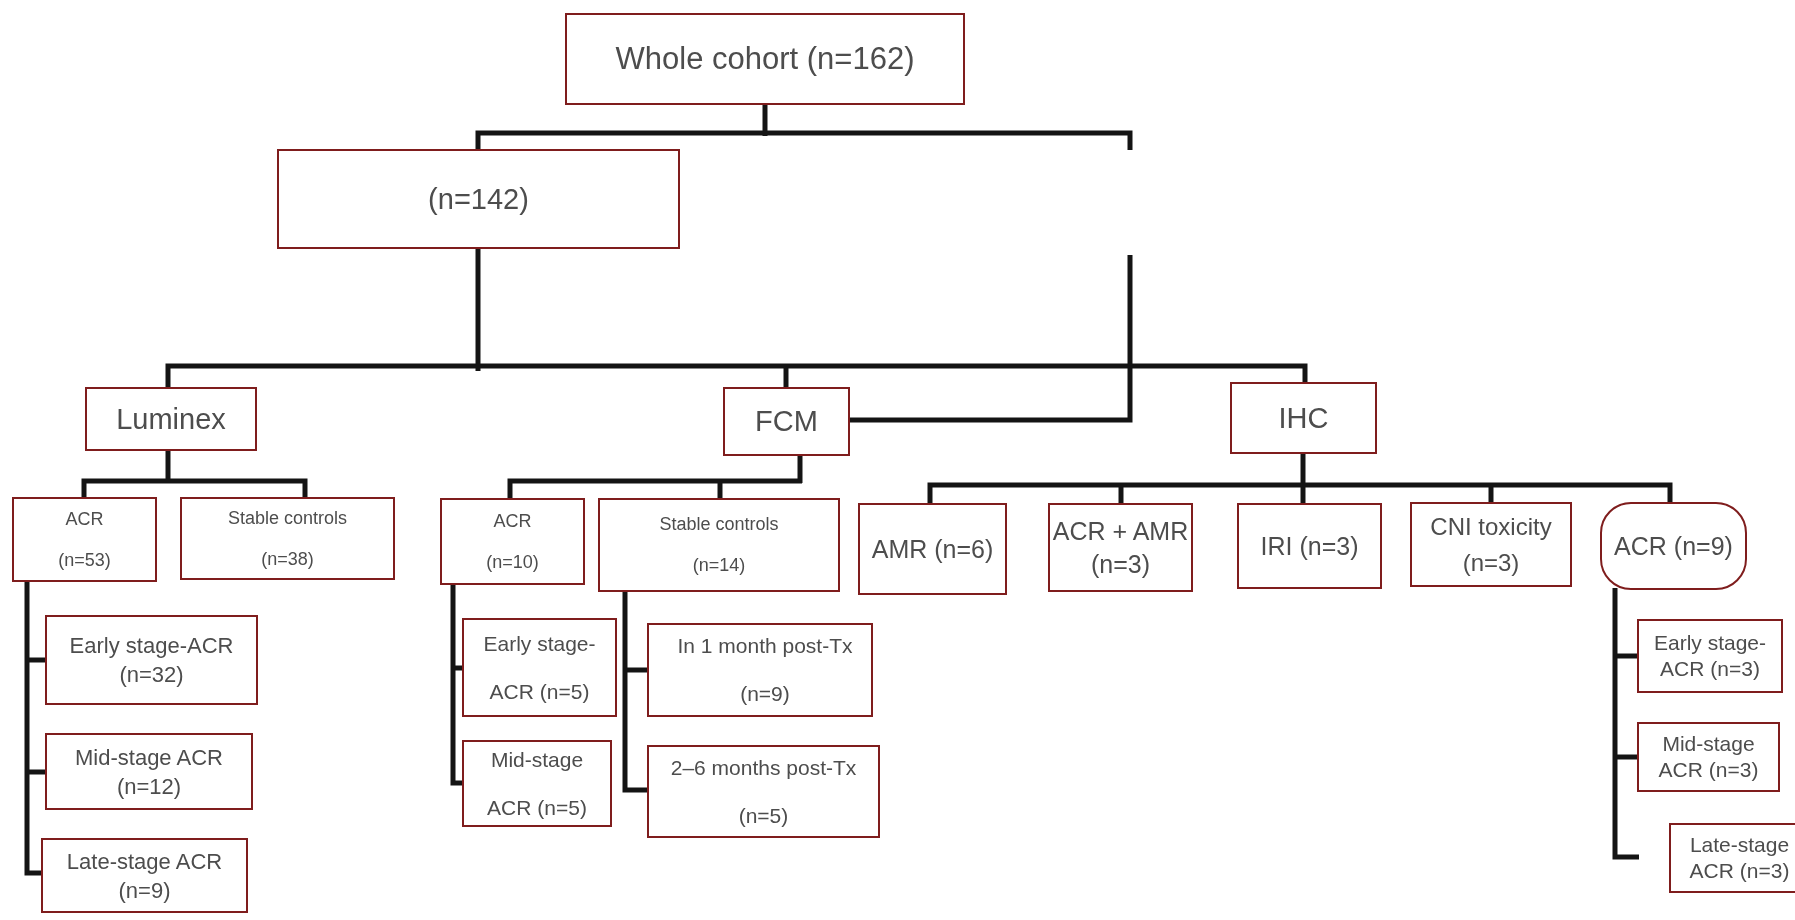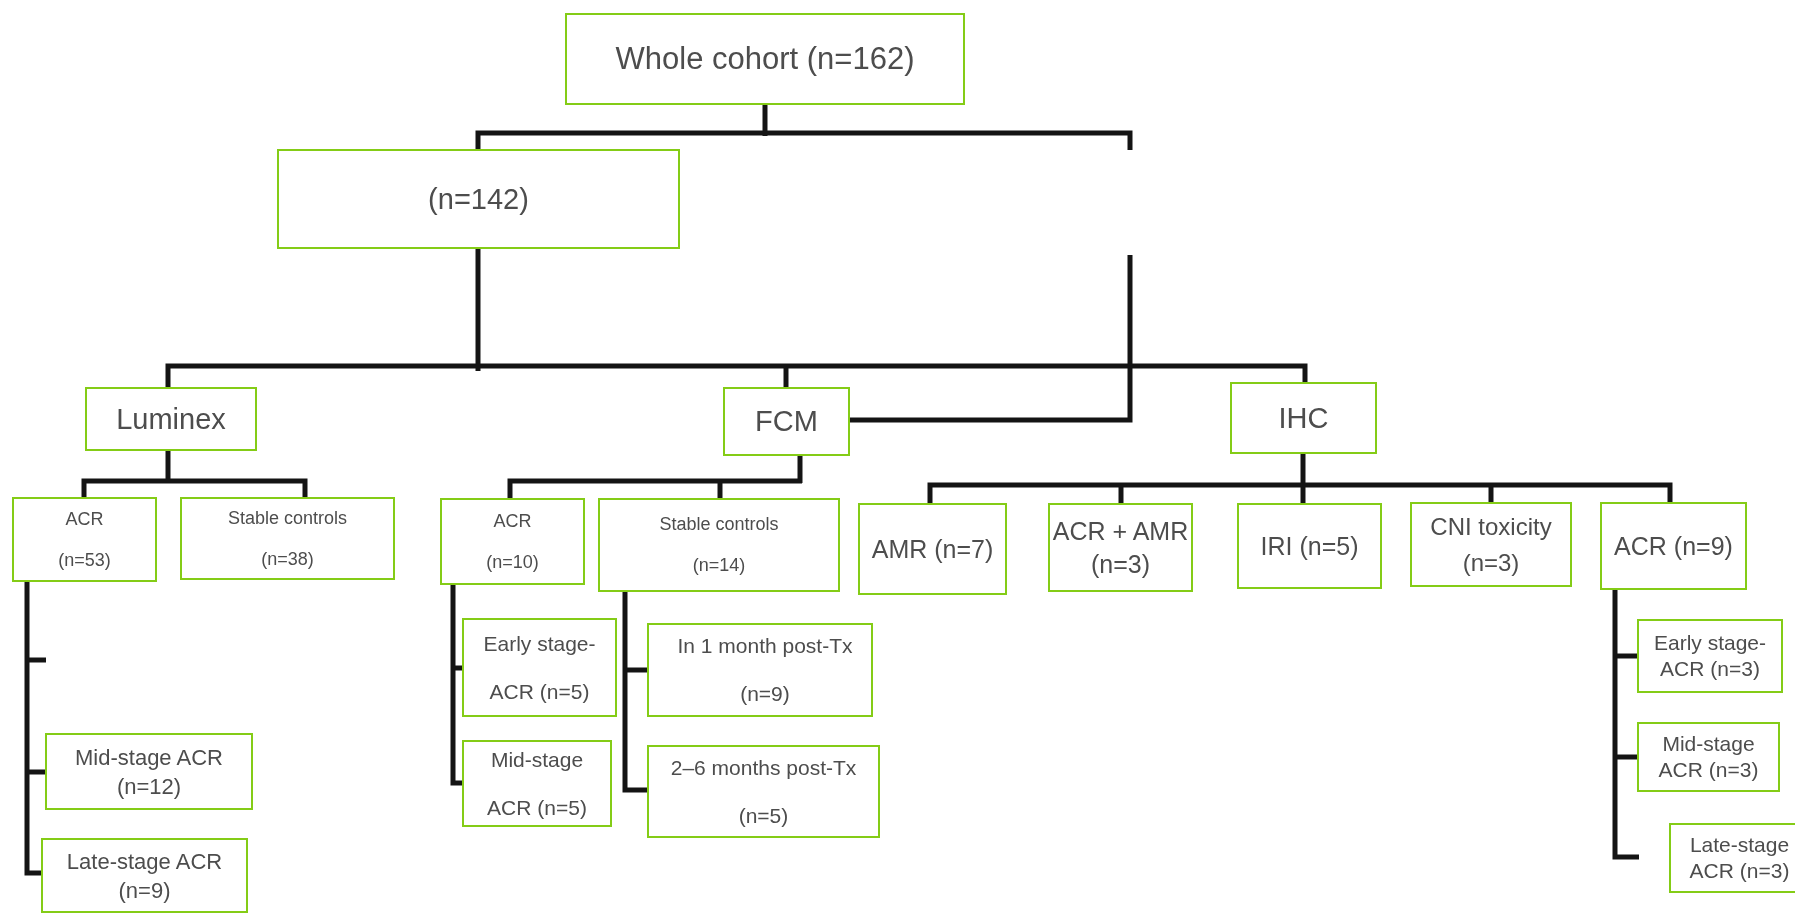--- a/index.html
+++ b/index.html
@@ -19,21 +19,21 @@
   #wires polyline {
     fill: none;
     stroke: #141414;
     stroke-width: 5;
     stroke-linejoin: miter;
   }
   .node {
     position: absolute;
     box-sizing: border-box;
     background: #ffffff;
-    border: 2px solid #84cc16;
+    border: 2px solid #7f1d1d;
     display: flex;
     flex-direction: column;
     align-items: center;
     justify-content: center;
     text-align: center;
     color: #4d4d4d;
     white-space: nowrap;
   }
   .node span { display: block; }
   .t31 { font-size: 31px; line-height: 40px; }
@@ -118,37 +118,41 @@
   <div class="node t26" style="left:440px; top:498px; width:145px; height:87px;">
     <span>ACR</span>
     <span>(n=10)</span>
   </div>
   <div class="node t26" style="left:598px; top:498px; width:242px; height:94px;">
     <span>Stable controls</span>
     <span>(n=14)</span>
   </div>
 
   <div class="node t25" style="left:858px; top:503px; width:149px; height:92px;">
-    <span>AMR (n=7)</span>
+    <span>AMR (n=6)</span>
   </div>
   <div class="node t25" style="left:1048px; top:503px; width:145px; height:89px;">
     <span>ACR + AMR</span>
     <span>(n=3)</span>
   </div>
   <div class="node t25" style="left:1237px; top:503px; width:145px; height:86px;">
-    <span>IRI (n=5)</span>
+    <span>IRI (n=3)</span>
   </div>
   <div class="node t24" style="left:1410px; top:502px; width:162px; height:85px;">
     <span>CNI toxicity</span>
     <span>(n=3)</span>
   </div>
-  <div class="node t25" style="left:1600px; top:502px; width:147px; height:88px;">
+  <div class="node t25" style="left:1600px; top:502px; width:147px; height:88px;border-radius:31px;">
     <span>ACR (n=9)</span>
   </div>
 
+  <div class="node t22" style="left:45px; top:615px; width:213px; height:90px;">
+    <span>Early stage-ACR</span>
+    <span>(n=32)</span>
+  </div>
   <div class="node t22" style="left:45px; top:733px; width:208px; height:77px;">
     <span>Mid-stage ACR</span>
     <span>(n=12)</span>
   </div>
   <div class="node t22" style="left:41px; top:838px; width:207px; height:75px;">
     <span>Late-stage ACR</span>
     <span>(n=9)</span>
   </div>
 
   <div class="node t21w" style="left:462px; top:618px; width:155px; height:99px;">

